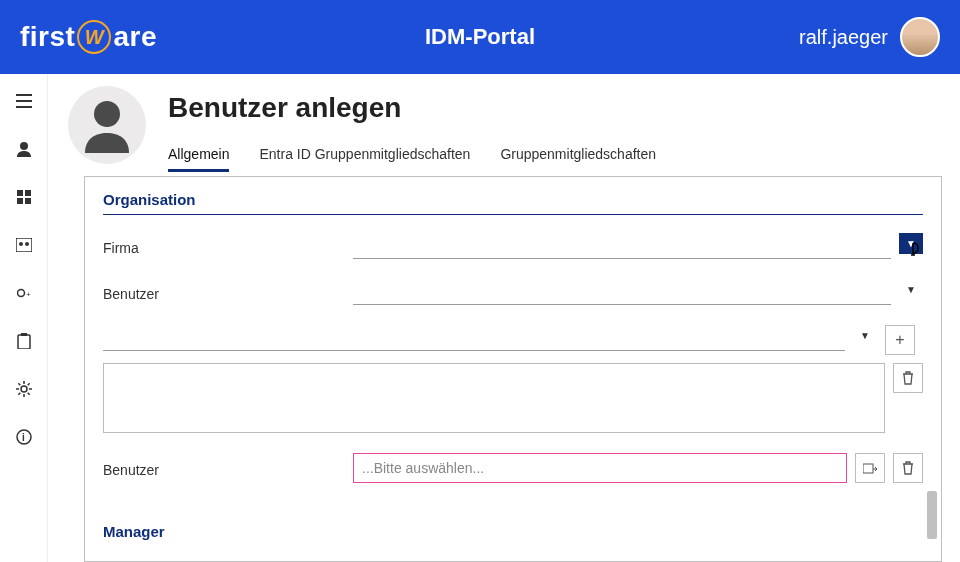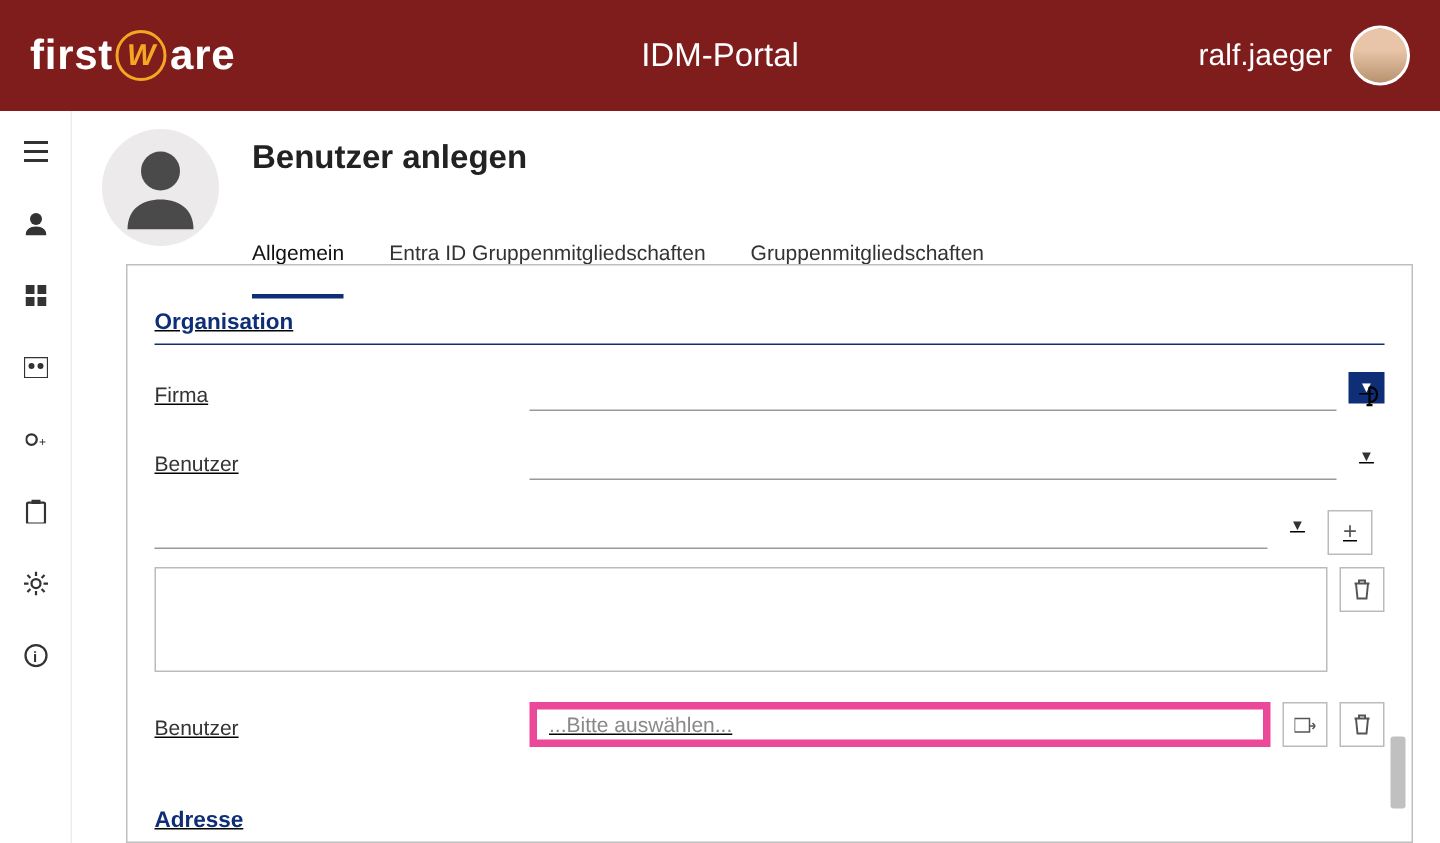--- a/index.html
+++ b/index.html
@@ -1,55 +1,55 @@
 <!DOCTYPE html>
 <html><head>
   <meta charset="utf-8">
   <style>
     * { margin:0; padding:0; box-sizing:border-box; font-family:"Segoe UI",Arial,sans-serif; }
     body { width:960px; height:562px; overflow:hidden; background:#fff; }
 
     
-    .header { height:74px; background:#7f1d1d; color:#fff; display:flex; align-items:center; padding:0 20px; position:relative; }
+    .header { height:74px; background:#1d4ed8; color:#fff; display:flex; align-items:center; padding:0 20px; position:relative; }
     .logo { font-size:28px; font-weight:600; letter-spacing:.5px; display:flex; align-items:center; }
     .logo .w-circle { display:inline-flex; align-items:center; justify-content:center; width:34px; height:34px; border:2px solid #f5a623; border-radius:50%; color:#f5a623; font-style:italic; font-weight:700; font-size:20px; margin:0 2px; }
-    .header-title { position:absolute; left:50%; transform:translateX(-50%); font-size:22px; font-weight:400; }
+    .header-title { position:absolute; left:50%; transform:translateX(-50%); font-size:22px; font-weight:700; }
     .header-user { margin-left:auto; display:flex; align-items:center; gap:12px; font-size:20px; }
     .avatar { width:40px; height:40px; border-radius:50%; background:linear-gradient(#e8c4a8 40%,#b8936f 100%); border:2px solid #fff; }
 
     
     .sidebar { position:absolute; left:0; top:74px; bottom:0; width:48px; background:#fff; border-right:1px solid #eee; display:flex; flex-direction:column; align-items:center; padding-top:18px; gap:30px; color:#333; }
     .sidebar .sb-icon { width:18px; height:18px; display:flex; align-items:center; justify-content:center; cursor:pointer; }
 
     
     .content { position:absolute; left:48px; right:0; top:74px; bottom:0; }
     .title-row { display:flex; align-items:flex-start; padding:12px 28px 0 20px; gap:22px; }
     .user-big { width:78px; height:78px; border-radius:50%; background:#eceaea; display:flex; align-items:center; justify-content:center; }
     .title-block { flex:1; }
-    .page-title { font-size:22px; font-weight:700; color:#222; margin-top:6px; margin-bottom:22px; }
+    .page-title { font-size:28px; font-weight:700; color:#222; margin-top:6px; margin-bottom:22px; }
     .tabs { display:flex; gap:30px; font-size:14px; color:#333; }
-    .tab { padding-bottom:20px; cursor:pointer;margin-top:20px; }
+    .tab { padding-bottom:7px; cursor:pointer; }
     .tab.active { border-bottom:3px solid #0e2f78; font-weight:500; color:#111; }
 
     .panel-wrap { position:absolute; left:0; right:0; top:102px; bottom:0; padding:0 18px 0 36px; }
-    .panel { border:1px solid #bfbfbf; height:100%; overflow-y:auto; padding:29px 18px 30px 18px; position:relative;text-decoration:underline; }
+    .panel { border:1px solid #bfbfbf; height:100%; overflow-y:auto; padding:14px 18px 30px 18px; position:relative; }
 
     .section-h { color:#0e2f78; font-weight:700; font-size:15px; margin-bottom:6px; }
     hr.section-rule { border:0; border-top:1px solid #0e2f78; margin-bottom:18px; }
 
     .row { display:flex; align-items:center; margin-bottom:20px; }
     .row .lbl { width:250px; font-size:14px; color:#333; padding-top:4px; }
     .row .field { flex:1; display:flex; align-items:flex-start; gap:8px; }
     .underline { flex:1; height:26px; border:0; border-bottom:1px solid #9a9a9a; padding:0 4px; font-size:14px; background:transparent; }
     .dd-btn { width:24px; height:21px; display:flex; align-items:center; justify-content:center; cursor:pointer; }
     .dd-btn.primary { background:#0e2f78; color:#fff; }
     .dd-caret { font-size:10px; }
     .sq-btn { width:30px; height:30px; border:1px solid #bbb; background:#fff; display:flex; align-items:center; justify-content:center; cursor:pointer; color:#555; }
     .listbox { flex:1; height:70px; border:1px solid #bbb; }
-    .mgr-input { flex:1; height:30px; border:5px solid #ec4899; padding:0 8px; font-size:14px; color:#888; }
+    .mgr-input { flex:1; height:30px; border:1px solid #ec4899; padding:0 8px; font-size:14px; color:#888; }
     .mgr-input::placeholder { color:#888; }
 
     .cursor { position:absolute; font-size:18px; pointer-events:none; }
 
     .scroll-stub { position:absolute; right:4px; top:314px; width:10px; height:48px; background:#c0c0c0; border-radius:2px; }
   </style>
 </head>
 <body>
 
 <div class="header">
@@ -201,18 +201,18 @@
               </svg>
           </div>
           <div class="sq-btn">
             <svg width="14" height="14">
                 <path d="M2 3h10M5 3V1h4v2M3 3l1 10h6l1-10" fill="none" stroke="#555" stroke-width="1.3"></path>
               </svg>
           </div>
         </div>
       </div>
 
-      <div class="section-h" style="margin-top:40px">Adresse</div>
+      <div class="section-h" style="margin-top:40px">Manager</div>
 
       <div class="scroll-stub"></div>
     </div>
   </div>
 </div>
 
 </body></html>

